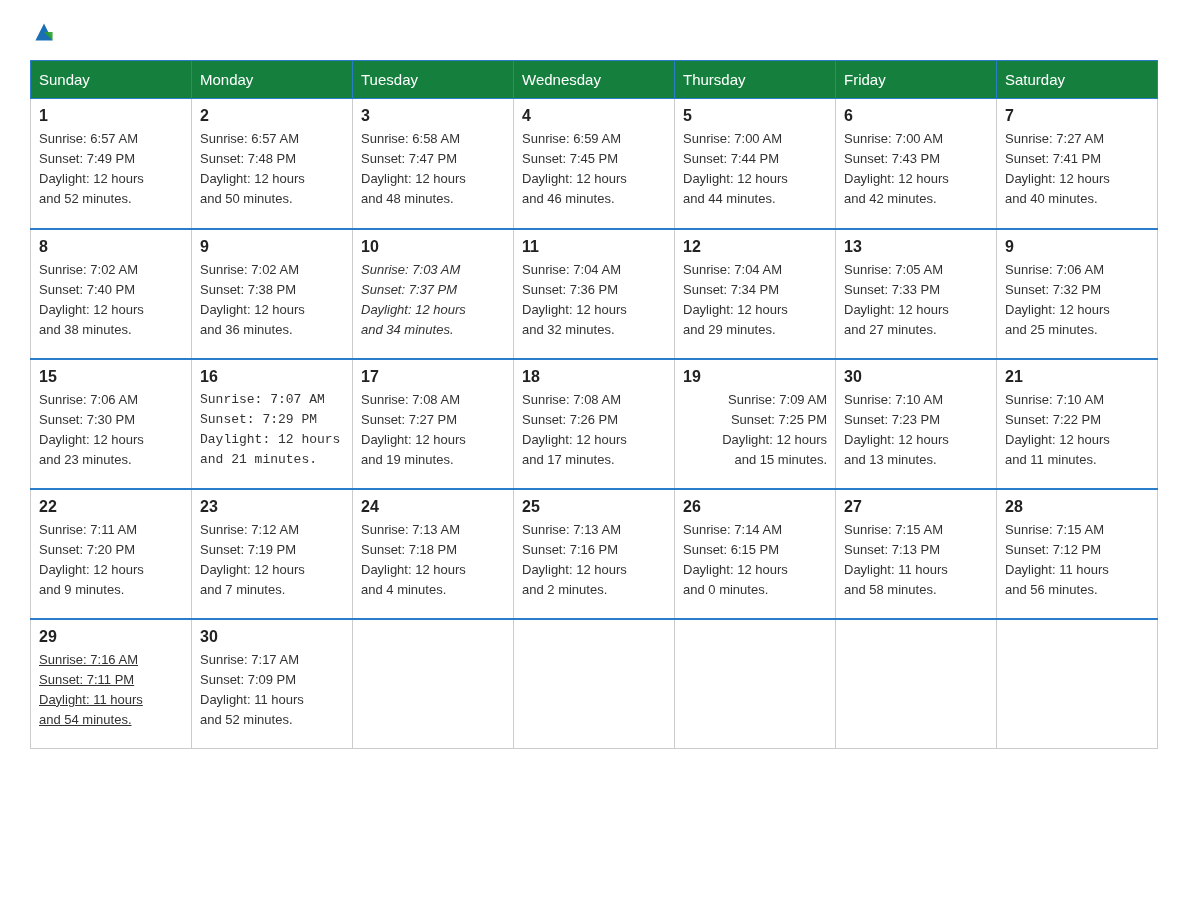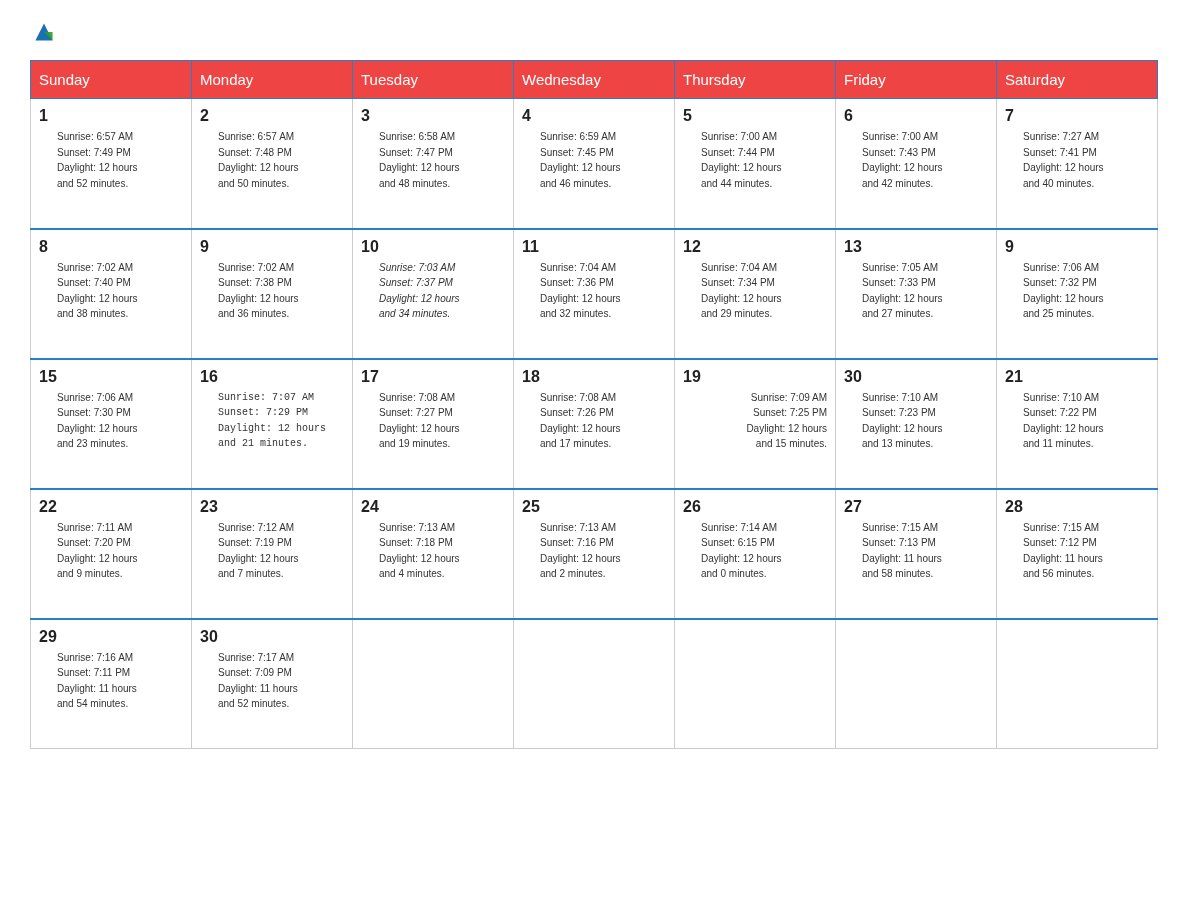--- a/index.html
+++ b/index.html
@@ -58,21 +58,21 @@
       font-size: 20px;
       color: #444;
       margin-top: 4px;
     }
     table {
       width: 100%;
       border-collapse: collapse;
       table-layout: fixed;
     }
     th {
-      background-color: #ef4444;
+      background-color: #15803d;
       color: #fff;
       padding: 10px 8px;
       font-size: 15px;
       font-weight: normal;
       text-align: left;
       border: 1px solid #2a7dc9;
     }
     td {
       vertical-align: top;
       padding: 8px 8px 12px 8px;
@@ -83,24 +83,23 @@
       height: 130px;
     }
     .day-number {
       font-size: 16px;
       font-weight: bold;
       color: #222;
       display: block;
       margin-bottom: 4px;
     }
     .day-info {
-      font-size: 10px;
+      font-size: 13px;
       line-height: 1.55;
       color: #333;
-      margin-left: 18px;
     }
     td.empty {
       background: #fff;
     }
     tr:nth-child(even) td {
       background: #fff;
     }
     .row-separator td {
       border-top: 2px solid #2a7dc9;
     }
@@ -341,21 +340,21 @@
           <span class="day-number">28</span>
           <div class="day-info" style="white-space: pre-line;">Sunrise: 7:15 AM
 Sunset: 7:12 PM
 Daylight: 11 hours
 and 56 minutes.</div>
         </td>
       </tr>
       <tr class="row-separator">
         <td>
           <span class="day-number">29</span>
-          <div class="day-info" style="white-space: pre-line;">Sunrise: 7:16 AM
+          <div class="day-info" style="white-space: pre-line; text-decoration: underline;">Sunrise: 7:16 AM
 Sunset: 7:11 PM
 Daylight: 11 hours
 and 54 minutes.</div>
         </td>
         <td>
           <span class="day-number">30</span>
           <div class="day-info" style="white-space: pre-line;">Sunrise: 7:17 AM
 Sunset: 7:09 PM
 Daylight: 11 hours
 and 52 minutes.</div>

